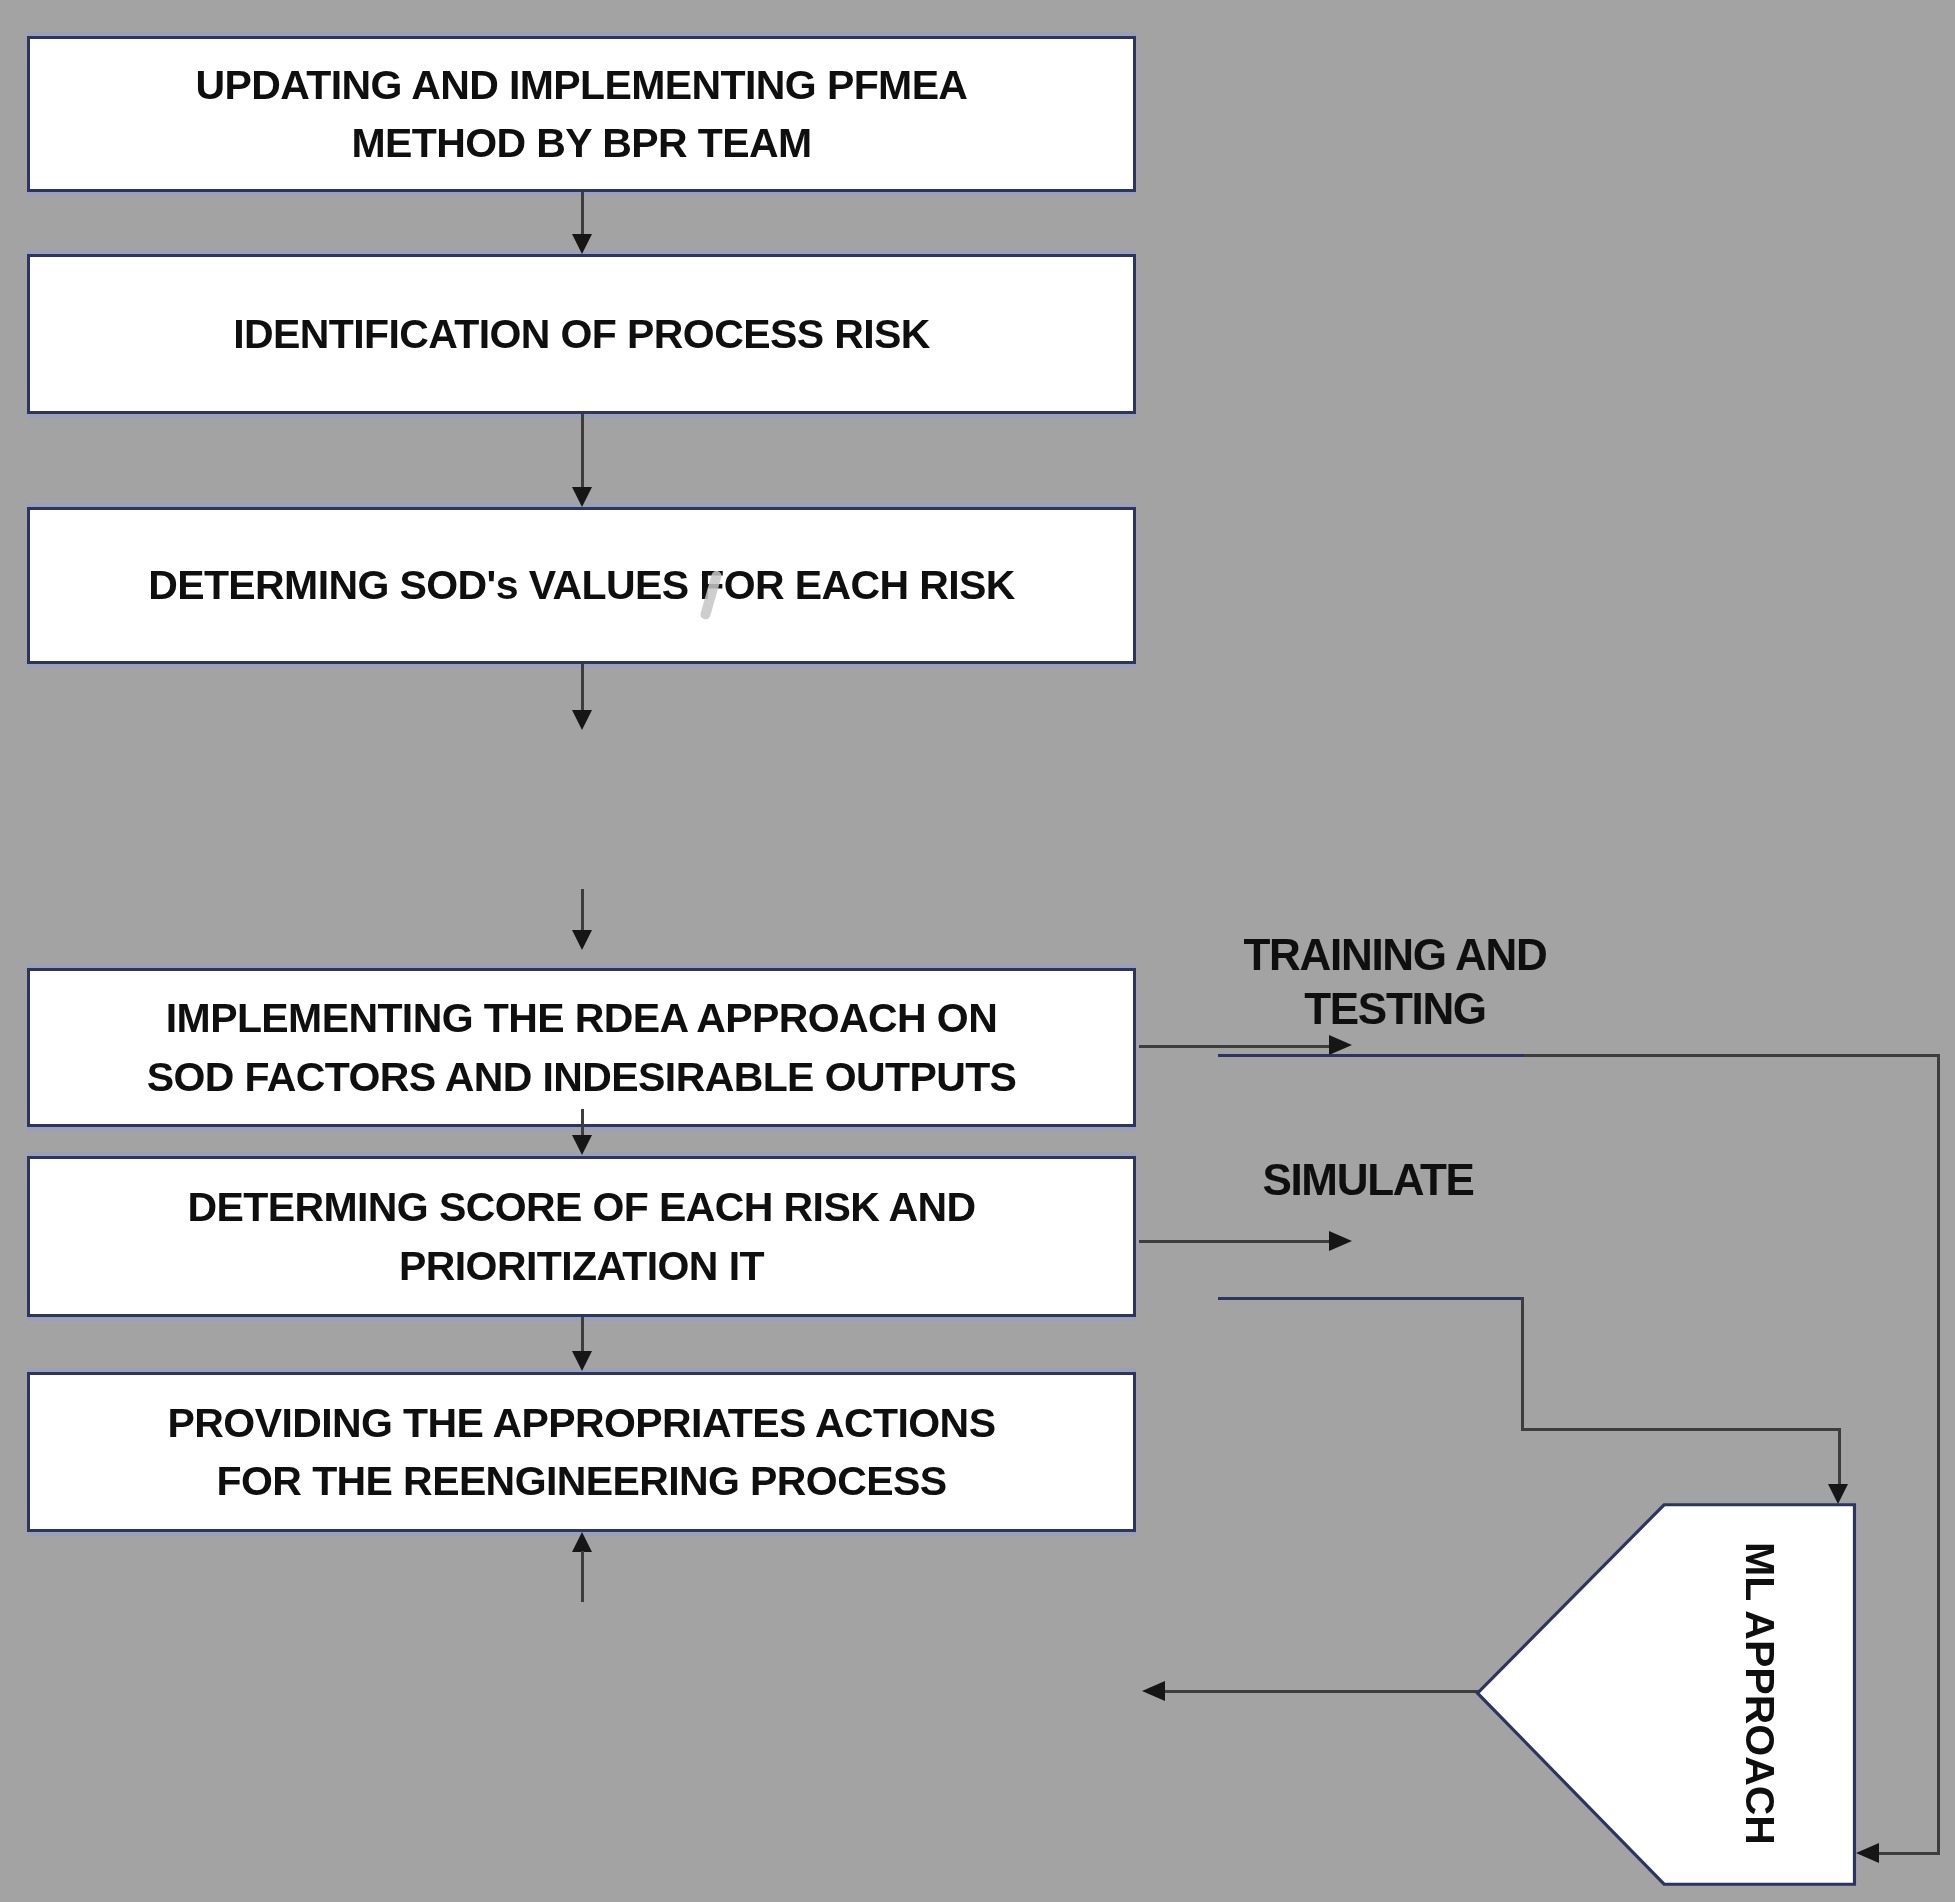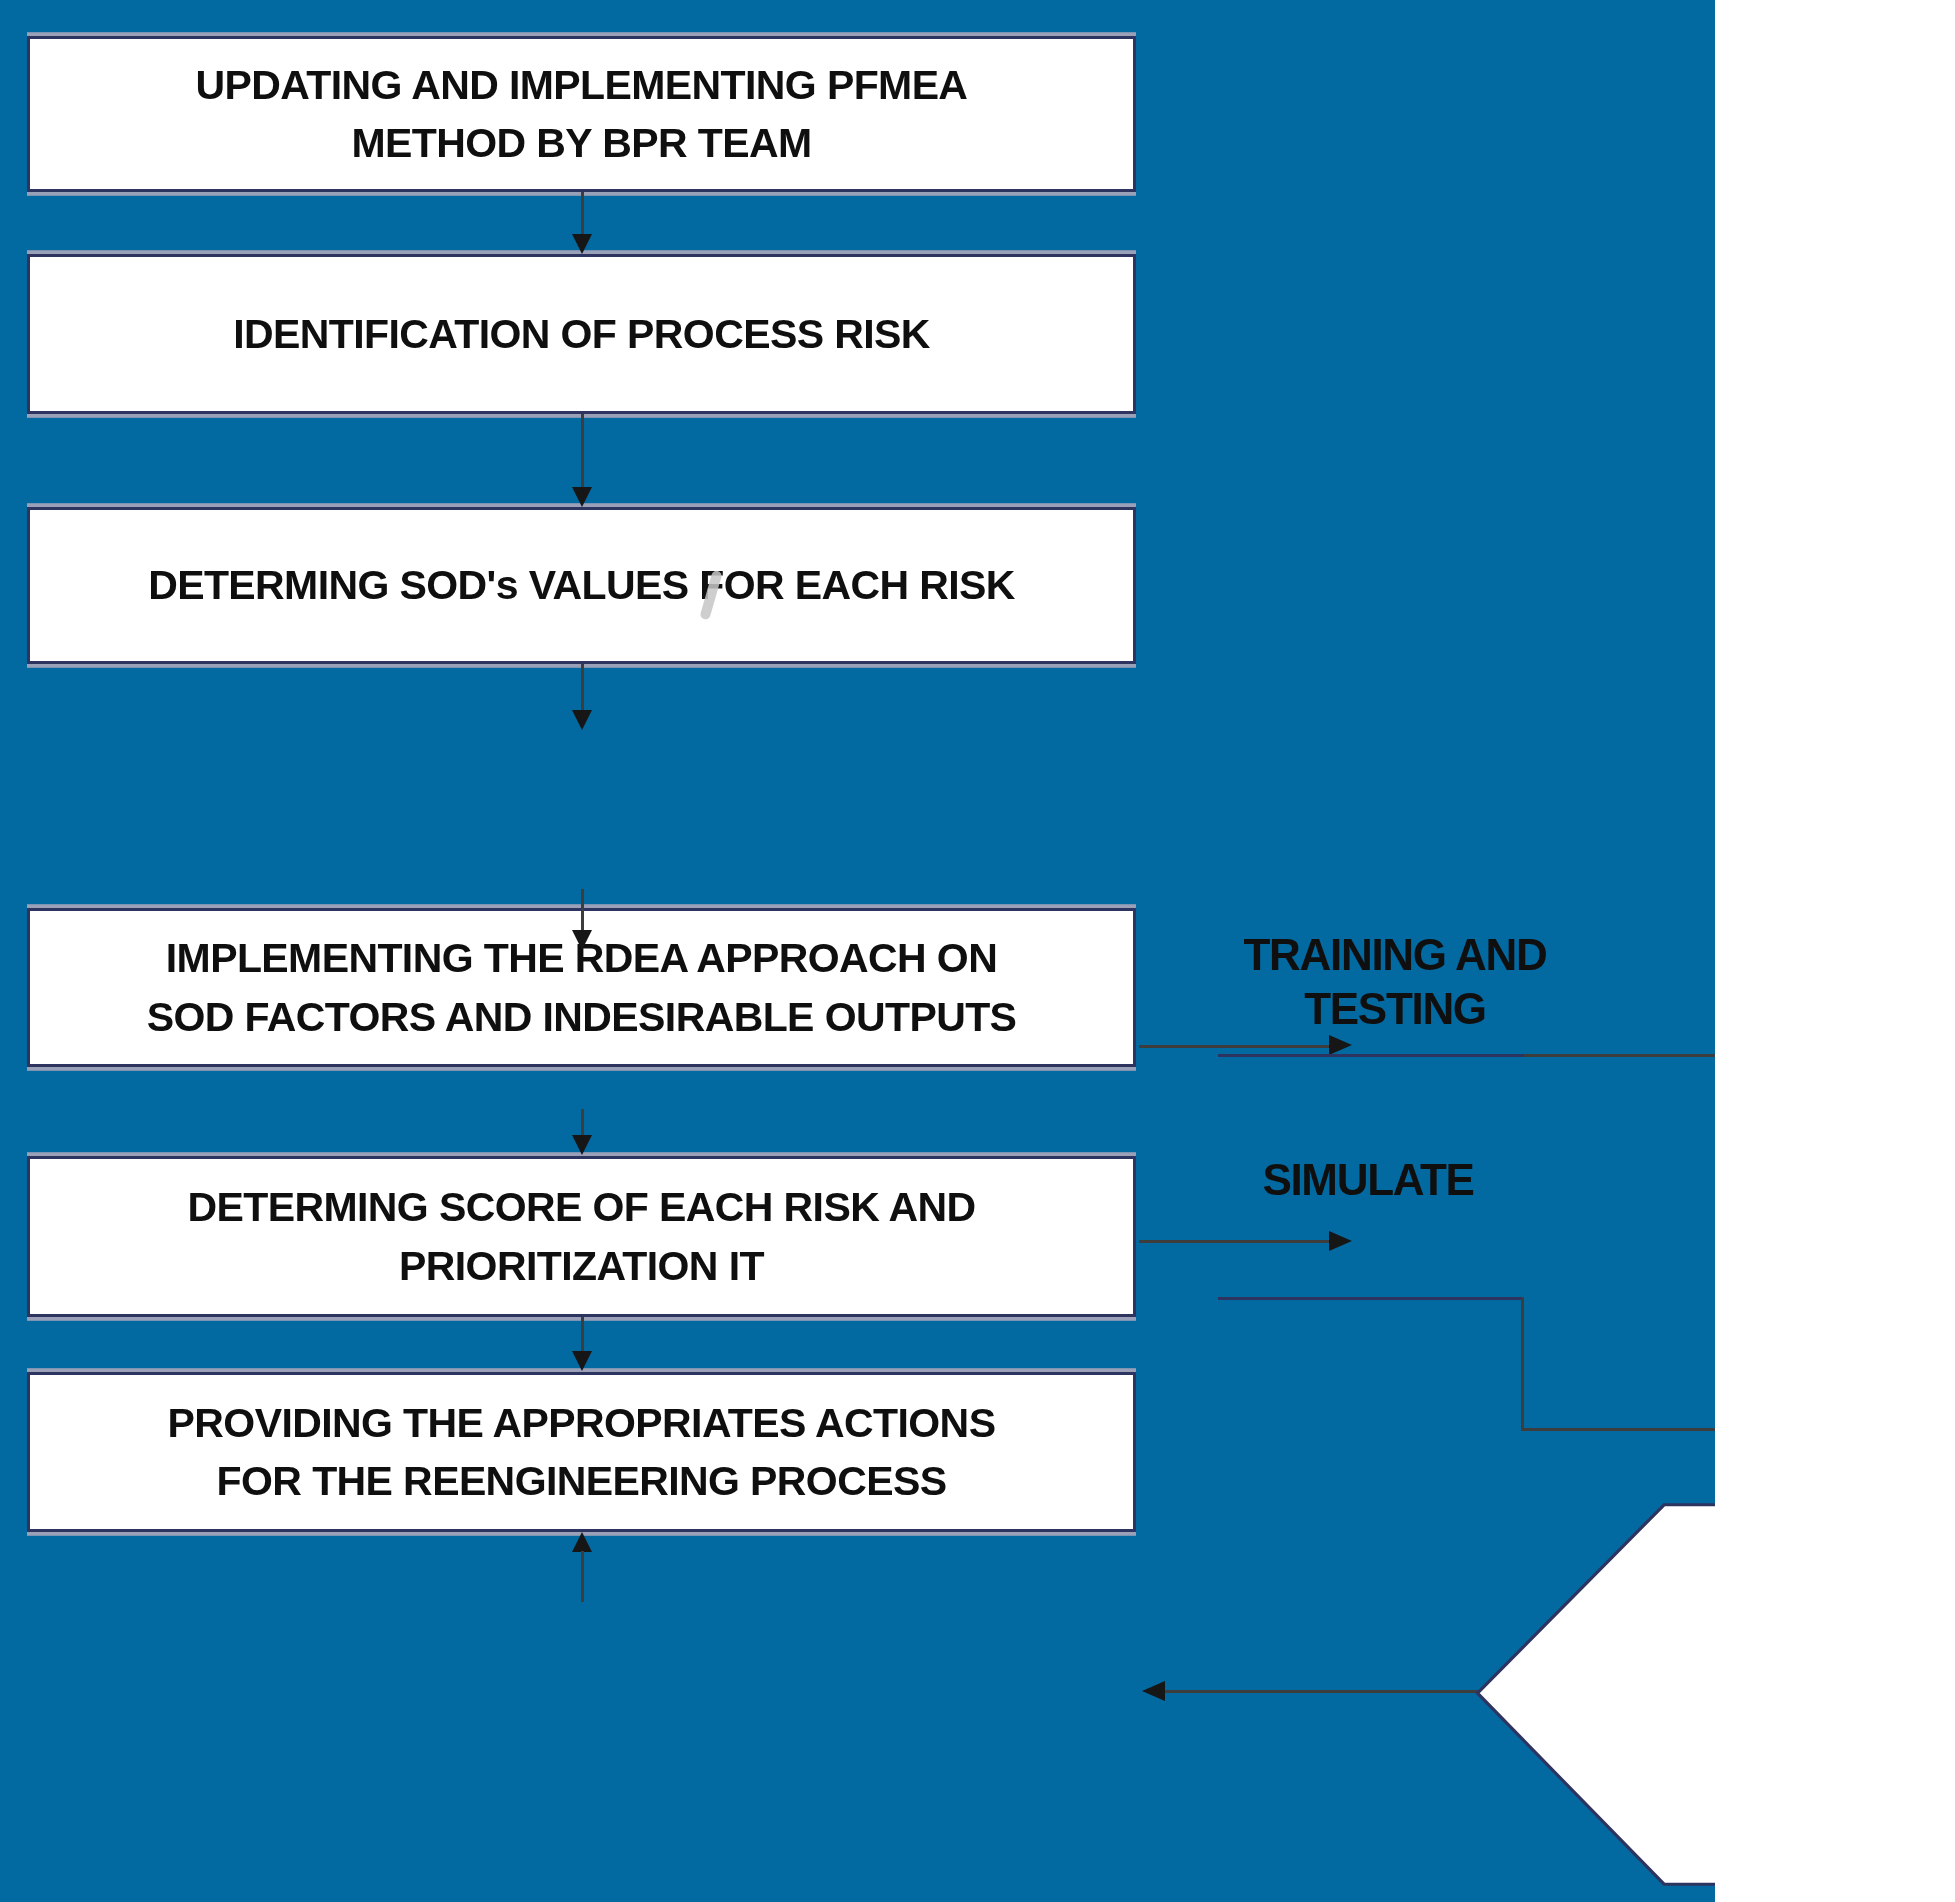--- a/index.html
+++ b/index.html
@@ -1,33 +1,33 @@
 <!DOCTYPE html>
 <html style="font-size:10.2px"><head>
 <meta charset="utf-8">
 <style>
   html,body{margin:0;padding:0;background:#ffffff;}
   #canvas{
-    position:relative;width:1715px;height:1903px;background:#0369a1;
+    position:relative;width:1955px;height:1903px;background:#a3a3a3;
     font-family:"Liberation Sans",sans-serif;overflow:hidden;
   }
   
   .fbox{
     position:absolute;left:27px;width:1109px;box-sizing:border-box;
     background:#ffffff;border:3.2px solid #2e3460;
     box-shadow:0 3.8px 0 #9aa0b8,0 -3.8px 0 #9aa0b8;
     display:flex;align-items:center;justify-content:center;
     text-align:center;font-weight:700;font-size:41px;line-height:1.42;
     letter-spacing:-0.6px;color:#0f0f0f;white-space:pre-wrap;padding:0 19px;
   }
   #b1{top:36px;height:156px}
   #b2{top:254px;height:160px}
   #b3{top:507px;height:157px}
   #b4{top:730px;height:159px}
-  #b5{top:908px;height:159px}
+  #b5{top:968px;height:159px}
   #b6{top:1156px;height:161px}
   #b7{top:1372px;height:160px}
   #b8{top:1601px;height:179px}
 
   
   .hline,.vline{position:absolute;background:#3d3d3d;}
   .navy{background:#2e3460;}
   .hd{position:absolute;width:0;height:0;}
   .hd.right{border-top:10.8px solid transparent;border-bottom:10.8px solid transparent;border-left:23px solid #161616;}
   .hd.left {border-top:10.8px solid transparent;border-bottom:10.8px solid transparent;border-right:23px solid #161616;}

